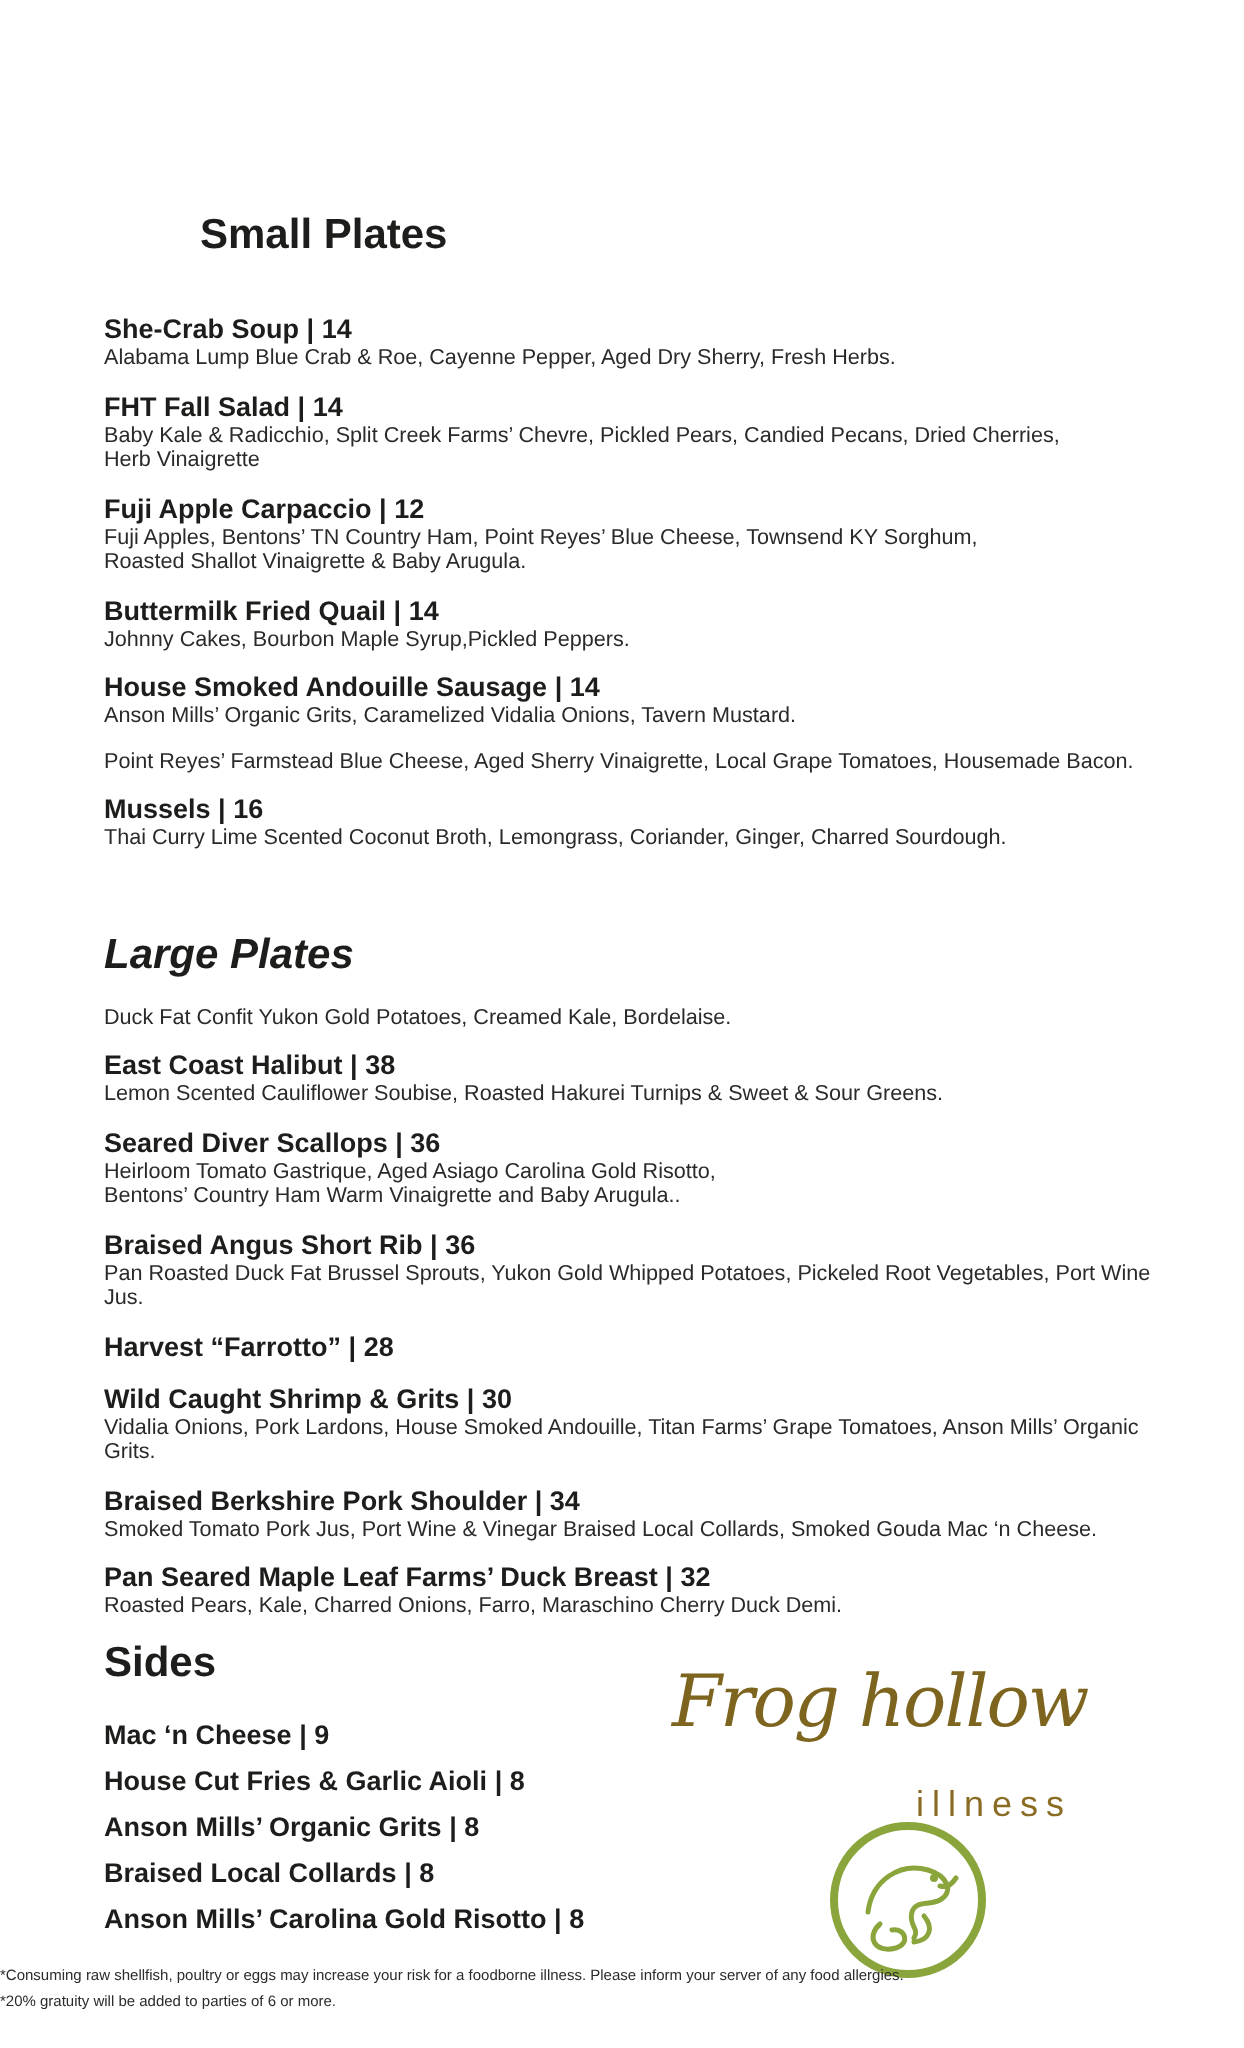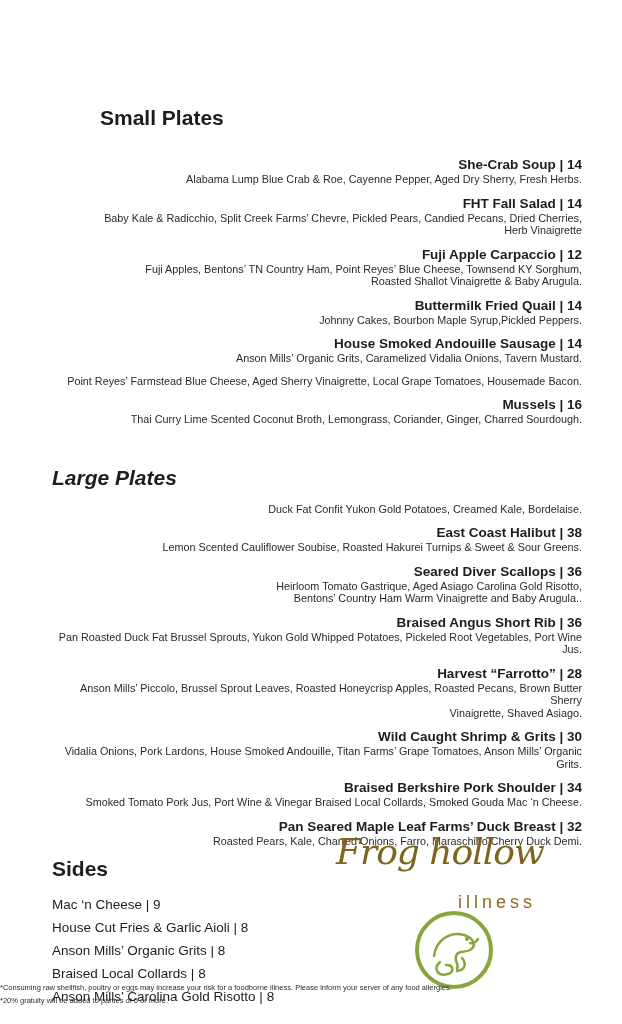--- a/index.html
+++ b/index.html
@@ -18,38 +18,38 @@
     font-weight:bold;
     margin:0;
     color:#1d1d1b;
   }
   .heading-small { margin-bottom:27px;margin-left:48px; }
   .section-large { margin-top:40px; }
   .heading-large { margin-bottom:13px;font-style:italic; }
   .section-sides { margin-top:8px; }
   .heading-sides { margin-bottom:12px; }
 
-  .item { margin-bottom:10px; max-width:534px;text-align:right; }
+  .item { margin-bottom:10px; max-width:534px; }
   .item-title {
     font-size:13.5px;
     font-weight:600;
     line-height:16px;
     color:#1d1d1b;
   }
   .item-desc {
     font-size:10.8px;
     line-height:12.5px;
     white-space:pre-line;
     color:#2a2a28;
   }
 
   .sides-list { max-width:300px; }
   .side-item {
     font-size:13.5px;
-    font-weight:400;
+    font-weight:700;
     line-height:23px;
     color:#1d1d1b;
   }
 
   .logo { position:absolute; left:336px; top:834px; width:250px; height:160px; }
   .logo-script {
     font-family:"DejaVu Serif", serif;
     font-style:italic;
     font-size:36px;
     line-height:1;
@@ -127,22 +127,20 @@
       <div class="item-title"><span>Seared Diver Scallops</span> <span>|</span> <span>36</span></div>
       <div class="item-desc">Heirloom Tomato Gastrique, Aged Asiago Carolina Gold Risotto,
 Bentons’ Country Ham Warm Vinaigrette and Baby Arugula..</div>
     </div>
     <div class="item">
       <div class="item-title"><span>Braised Angus Short Rib</span> <span>|</span> <span>36</span></div>
       <div class="item-desc">Pan Roasted Duck Fat Brussel Sprouts, Yukon Gold Whipped Potatoes, Pickeled Root Vegetables, Port Wine Jus.</div>
     </div>
     <div class="item">
       <div class="item-title"><span>Harvest “Farrotto”</span> <span>|</span> <span>28</span></div>
-      <div class="item-desc">Anson Mills’ Piccolo, Brussel Sprout Leaves, Roasted Honeycrisp Apples, Roasted Pecans, Brown Butter Sherry
-Vinaigrette, Shaved Asiago.</div>
     </div>
     <div class="item">
       <div class="item-title"><span>Wild Caught Shrimp &amp; Grits</span> <span>|</span> <span>30</span></div>
       <div class="item-desc">Vidalia Onions, Pork Lardons, House Smoked Andouille, Titan Farms’ Grape Tomatoes, Anson Mills’ Organic Grits.</div>
     </div>
     <div class="item">
       <div class="item-title"><span>Braised Berkshire Pork Shoulder</span> <span>|</span> <span>34</span></div>
       <div class="item-desc">Smoked Tomato Pork Jus, Port Wine &amp; Vinegar Braised Local Collards, Smoked Gouda Mac ‘n Cheese.</div>
     </div>
     <div class="item">

